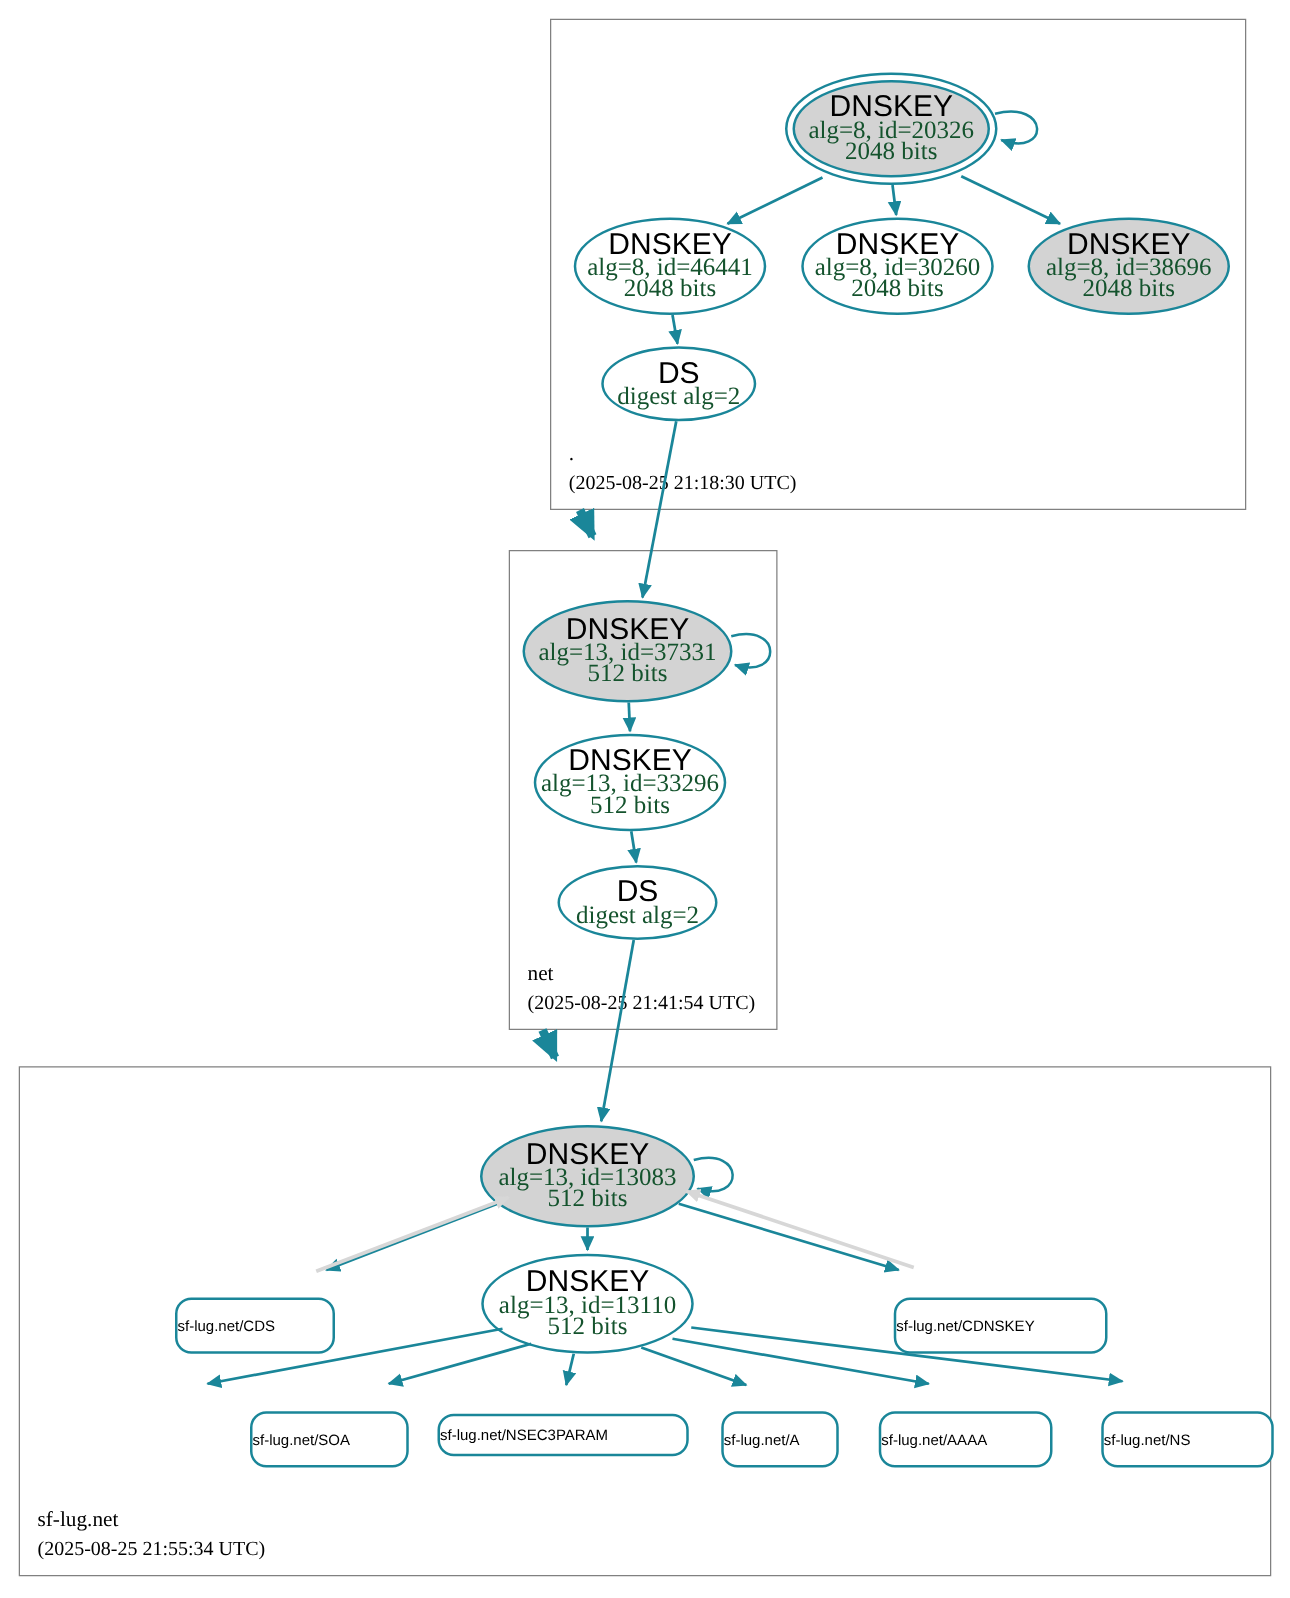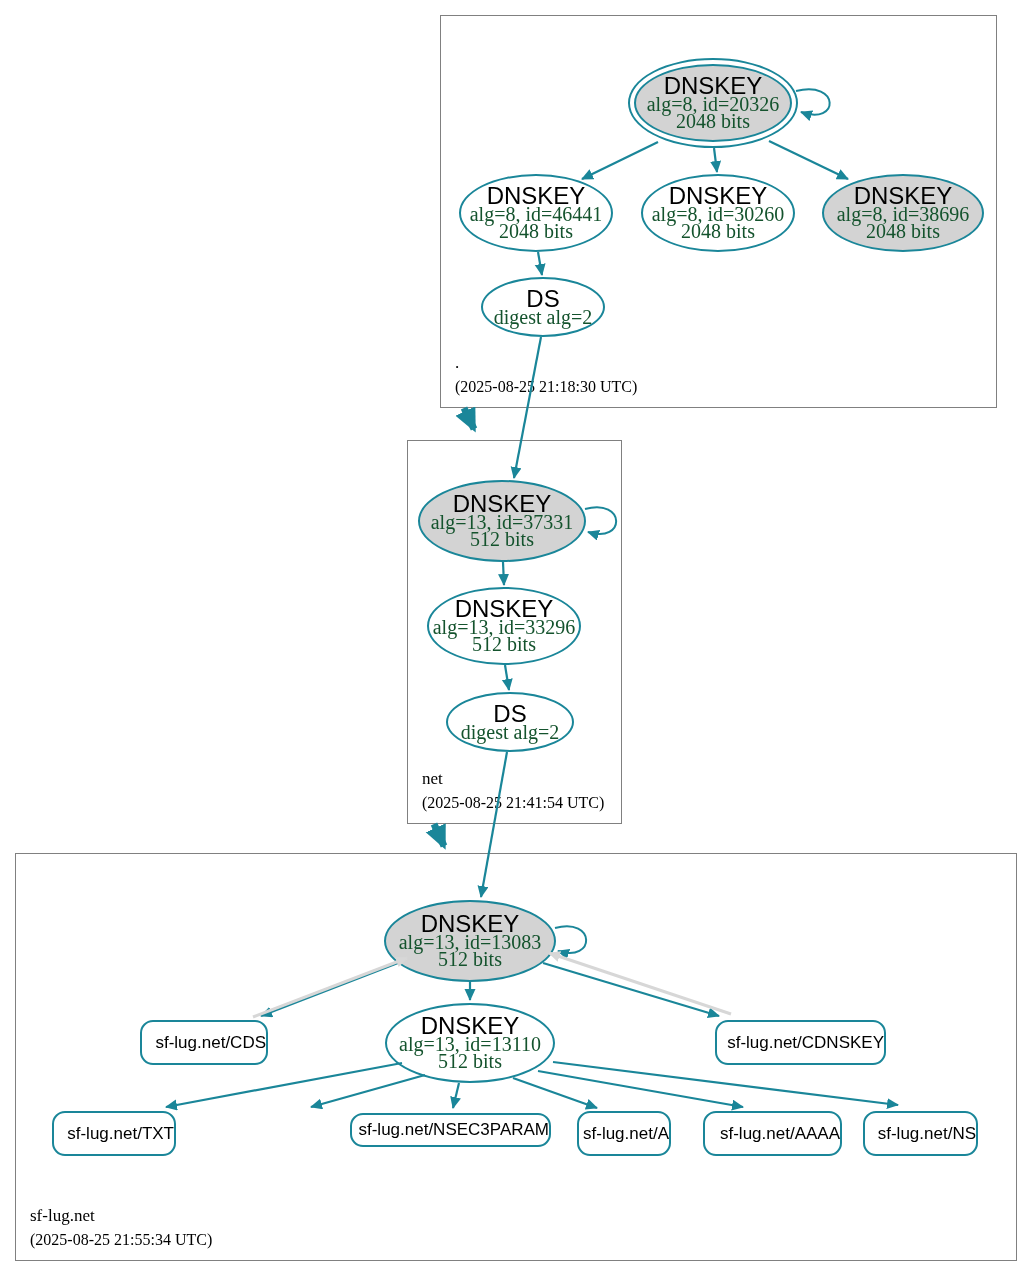--- a/index.html
+++ b/index.html
@@ -13,22 +13,22 @@
            display:flex;flex-direction:column;align-items:center;justify-content:center;
            background:#ffffff;z-index:3;}
   .ellipse.gray{background:#d3d3d3;border-width:2.5px;}
   .ellipse.outer2{background:transparent;padding:0;border-width:2px;}
   .ellipse .inner2{position:absolute;left:4px;top:4px;right:4px;bottom:4px;border-radius:50%;
            border:2px solid #1a8699;background:#d3d3d3;display:flex;flex-direction:column;
            align-items:center;justify-content:center;box-sizing:border-box;}
   .ntitle{font-size:24px;color:#000000;line-height:20px;}
   .ndetail{font-family:"Liberation Serif",serif;font-size:20px;color:#14532d;line-height:17px;}
   .rrect{position:absolute;border:2.2px solid #1a8699;border-radius:13px;background:#ffffff;
-         display:flex;align-items:center;justify-content:flex-end;font-size:17px;color:#000;
-         box-sizing:border-box;z-index:3;}
+         display:flex;align-items:center;justify-content:flex-start;font-size:12px;color:#000;
+         box-sizing:border-box;z-index:3;margin-top:18px;}
   #edges{position:absolute;left:0;top:0;z-index:4;pointer-events:none;}
   .e-teal{stroke:#1a8699;stroke-width:2.2;fill:none;}
   .e-loop{stroke:#1a8699;stroke-width:2;fill:none;}
   .e-gray{stroke:#d7d7d7;stroke-width:3;fill:none;}
   .e-thick{stroke:#1a8699;stroke-width:7;fill:none;}
 </style>
 </head>
 <body>
 
 <div id="canvas">
@@ -113,33 +113,33 @@
     <div class="ndetail">alg=13, id=13110</div>
     <div class="ndetail">512 bits</div>
   </div>
 
   <div class="rrect" style="left:140px;top:1020px;width:128px;height:45px">
     <span>sf-lug.net/CDS</span>
   </div>
   <div class="rrect" style="left:715px;top:1020px;width:171px;height:45px">
     <span>sf-lug.net/CDNSKEY</span>
   </div>
-  <div class="rrect" style="left:52px;top:1111px;width:124px;height:45px">
-    <span>sf-lug.net/TXT</span>
+  <div class="rrect" style="left:200px;top:1111px;width:127px;height:45px">
+    <span>sf-lug.net/SOA</span>
   </div>
   <div class="rrect" style="left:350px;top:1113px;width:201px;height:34px">
     <span>sf-lug.net/NSEC3PARAM</span>
   </div>
   <div class="rrect" style="left:577px;top:1111px;width:94px;height:45px">
     <span>sf-lug.net/A</span>
   </div>
   <div class="rrect" style="left:703px;top:1111px;width:139px;height:45px">
     <span>sf-lug.net/AAAA</span>
   </div>
-  <div class="rrect" style="left:863px;top:1111px;width:115px;height:45px">
+  <div class="rrect" style="left:881px;top:1111px;width:138px;height:45px">
     <span>sf-lug.net/NS</span>
   </div>
 
   <svg id="edges" width="1032" height="1278" viewBox="0 0 1032 1278">
     <defs>
       <marker id="at" markerUnits="userSpaceOnUse" markerWidth="14" markerHeight="12" refX="11" refY="5.5" orient="auto">
         <path d="M0,0 L12,5.5 L0,11 z" fill="#1a8699"></path>
       </marker>
       <marker id="ag" markerUnits="userSpaceOnUse" markerWidth="14" markerHeight="12" refX="11" refY="5.5" orient="auto">
         <path d="M0,0 L12,5.5 L0,11 z" fill="#d7d7d7"></path>

